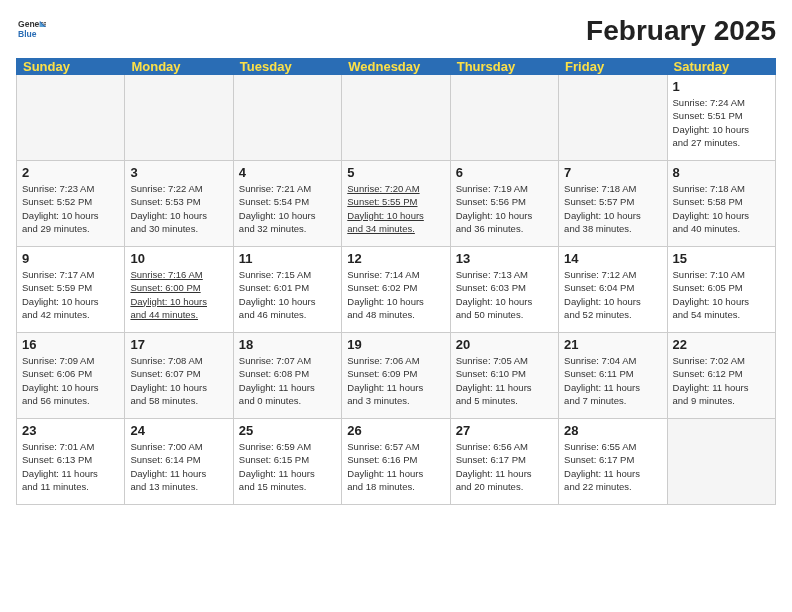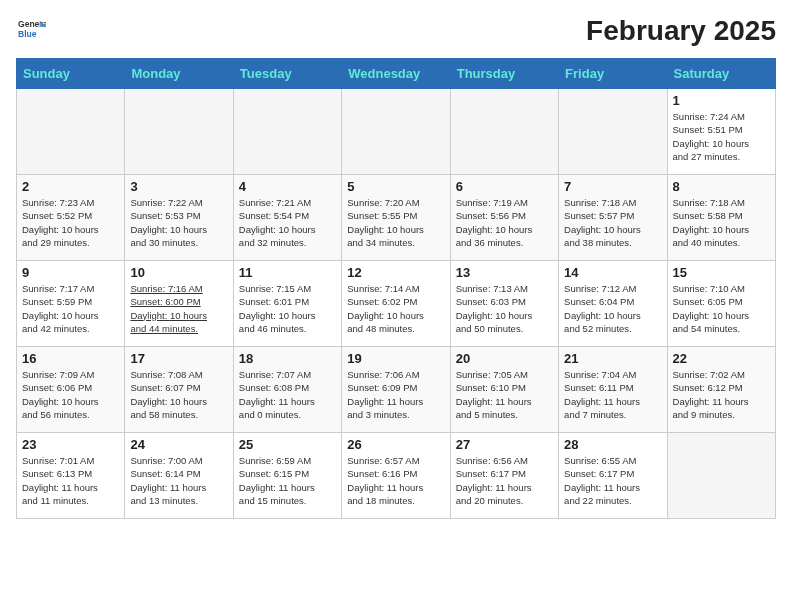--- a/index.html
+++ b/index.html
@@ -40,24 +40,24 @@
       color: #444;
       margin-top: 2px;
     }
     .calendar {
       width: 100%;
       border-collapse: collapse;
       border: 1px solid #ccc;
     }
     .calendar th {
       background: #2a6db5;
-      color: #5eead4;
+      color: #fde047;
       font-size: 13px;
       font-weight: bold;
-      padding: 7px 6px;
+      padding: 0 6px;
       text-align: left;
       border: 1px solid #2a6db5;
     }
     .calendar td {
       vertical-align: top;
       border: 1px solid #ccc;
       padding: 4px 5px;
       width: calc(100% / 7);
       height: 86px;
       background: #fff;
@@ -148,21 +148,21 @@
         </td>
         <td>
           <span class="day-num">4</span>
           <div class="day-info" style="white-space: pre-line;">Sunrise: 7:21 AM
 Sunset: 5:54 PM
 Daylight: 10 hours
 and 32 minutes.</div>
         </td>
         <td>
           <span class="day-num">5</span>
-          <div class="day-info" style="white-space: pre-line;">Sunrise: 7:20 AM
+          <div class="day-info" style="white-space: pre-line; text-decoration: underline;">Sunrise: 7:20 AM
 Sunset: 5:55 PM
 Daylight: 10 hours
 and 34 minutes.</div>
         </td>
         <td>
           <span class="day-num">6</span>
           <div class="day-info" style="white-space: pre-line;">Sunrise: 7:19 AM
 Sunset: 5:56 PM
 Daylight: 10 hours
 and 36 minutes.</div>

